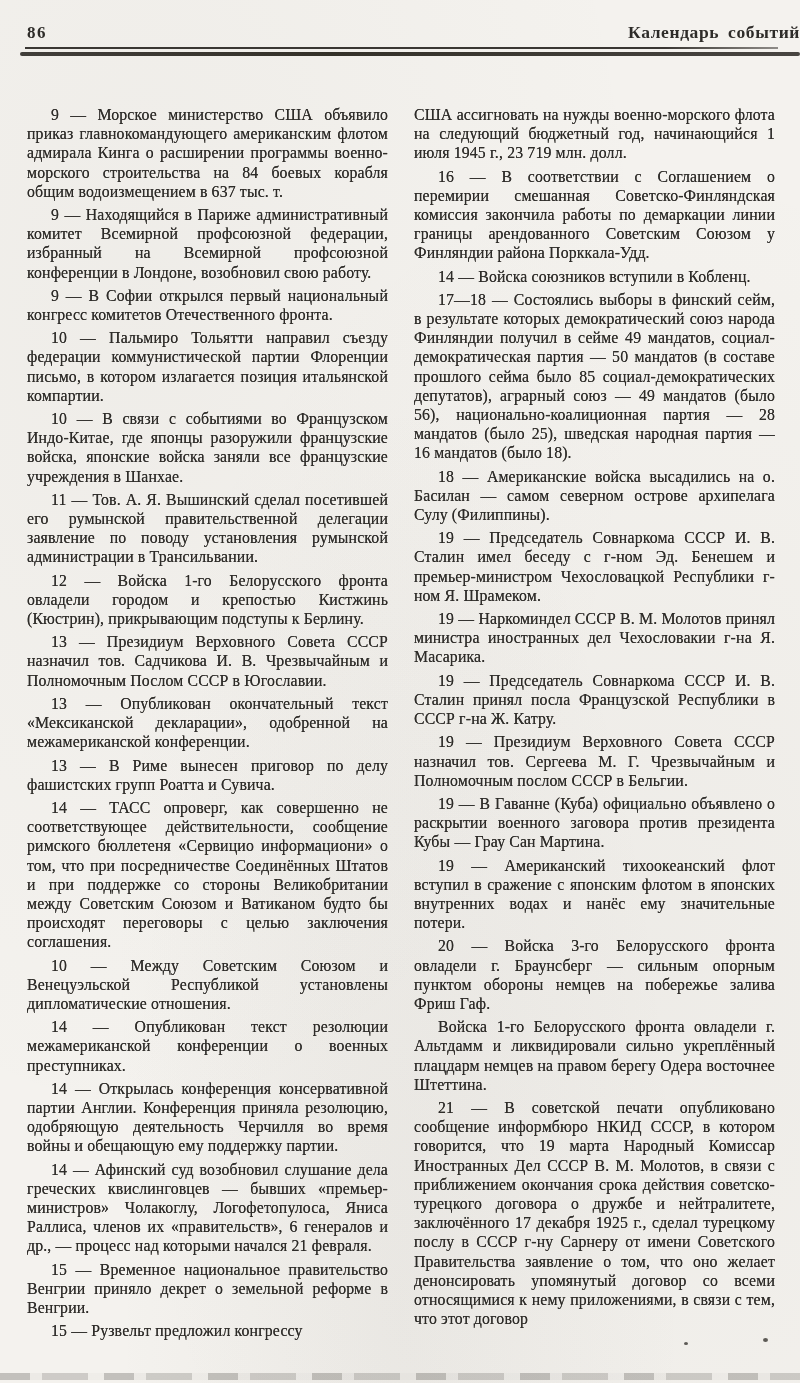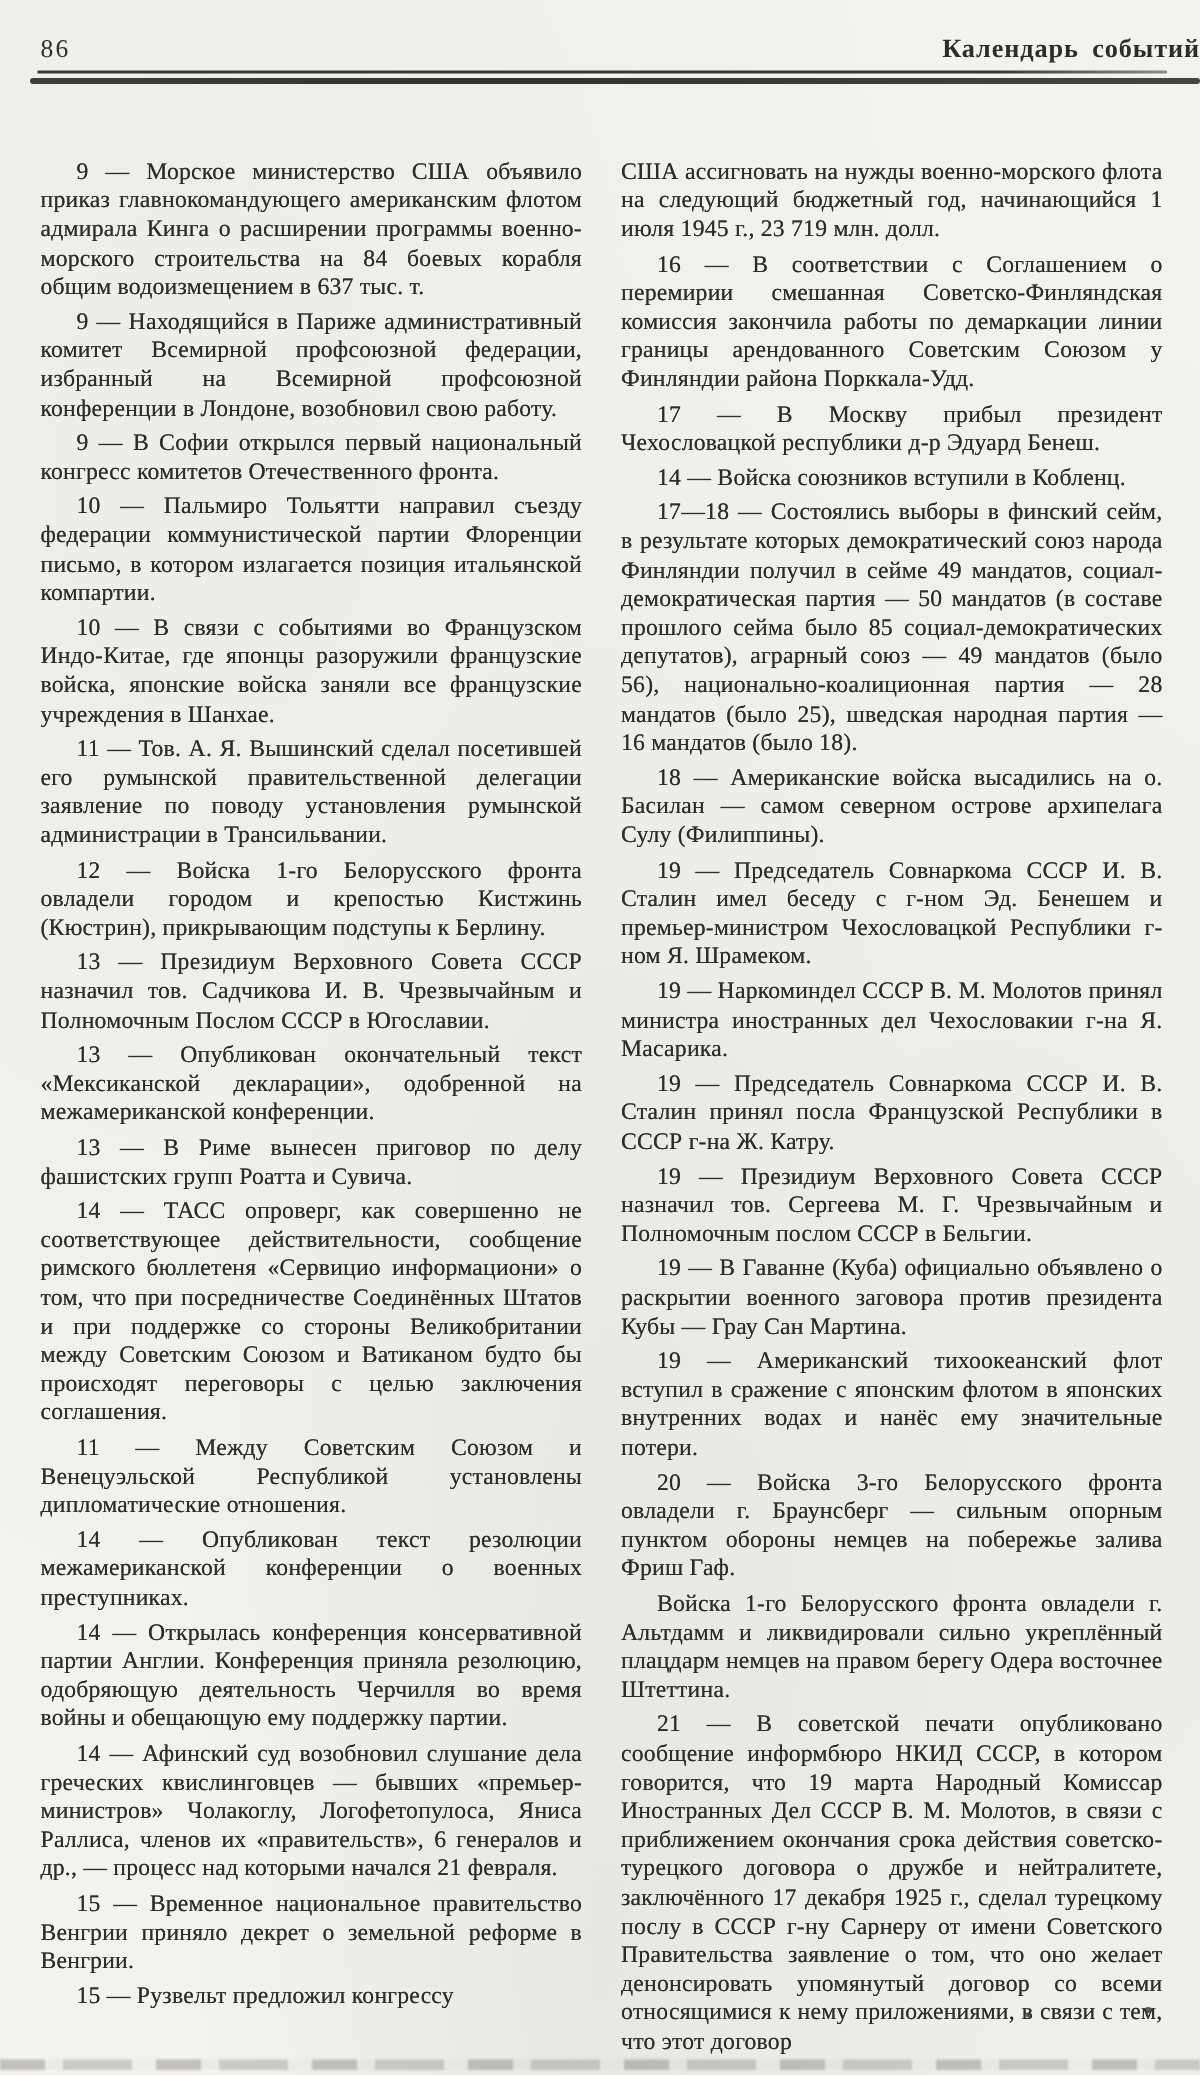--- a/index.html
+++ b/index.html
@@ -17,21 +17,21 @@
       radial-gradient(ellipse at 82% 70%, rgba(120,115,105,0.05), transparent 60%),
       radial-gradient(ellipse at 50% 95%, rgba(100,96,88,0.06), transparent 50%),
       var(--paper);
     font-family:"Liberation Serif","DejaVu Serif",serif;
     color:var(--ink);
   }
   
   .header{position:absolute;top:22px;left:0;right:0;height:24px;}
   .pagenum{
     position:absolute;left:27px;top:1px;
-    font-size:17px;font-weight:normal;letter-spacing:1.5px;
+    font-size:17px;font-weight:bold;letter-spacing:1.5px;
   }
   .title{
     text-align:right;
     font-size:17.5px;font-weight:bold;
     letter-spacing:0.6px;word-spacing:4px;
   }
   .rule-thin{
     position:absolute;top:47px;left:25px;width:753px;height:1.6px;
     background:linear-gradient(90deg, var(--rule) 85%, rgba(58,55,51,0.55));
   }
@@ -84,31 +84,30 @@
         <p class="entry">9 — Находящийся в Париже административный комитет Всемирной профсоюзной федерации, избранный на Всемирной профсоюзной конференции в Лондоне, возобновил свою работу.</p>
         <p class="entry">9 — В Софии открылся первый национальный конгресс комитетов Отечественного фронта.</p>
         <p class="entry">10 — Пальмиро Тольятти направил съезду федерации коммунистической партии Флоренции письмо, в котором излагается позиция итальянской компартии.</p>
         <p class="entry">10 — В связи с событиями во Французском Индо-Китае, где японцы разоружили французские войска, японские войска заняли все французские учреждения в Шанхае.</p>
         <p class="entry">11 — Тов. А. Я. Вышинский сделал посетившей его румынской правительственной делегации заявление по поводу установления румынской администрации в Трансильвании.</p>
         <p class="entry">12 — Войска 1-го Белорусского фронта овладели городом и крепостью Кистжинь (Кюстрин), прикрывающим подступы к Берлину.</p>
         <p class="entry">13 — Президиум Верховного Совета СССР назначил тов. Садчикова И. В. Чрезвычайным и Полномочным Послом СССР в Югославии.</p>
         <p class="entry">13 — Опубликован окончательный текст «Мексиканской декларации», одобренной на межамериканской конференции.</p>
         <p class="entry">13 — В Риме вынесен приговор по делу фашистских групп Роатта и Сувича.</p>
         <p class="entry">14 — ТАСС опроверг, как совершенно не соответствующее действительности, сообщение римского бюллетеня «Сервицио информациони» о том, что при посредничестве Соединённых Штатов и при поддержке со стороны Великобритании между Советским Союзом и Ватиканом будто бы происходят переговоры с целью заключения соглашения.</p>
-        <p class="entry">11 — Между Советским Союзом и Венецуэльской Республикой установлены дипломатические отношения.</p>
+        <p class="entry">10 — Между Советским Союзом и Венецуэльской Республикой установлены дипломатические отношения.</p>
         <p class="entry">14 — Опубликован текст резолюции межамериканской конференции о военных преступниках.</p>
         <p class="entry">14 — Открылась конференция консервативной партии Англии. Конференция приняла резолюцию, одобряющую деятельность Черчилля во время войны и обещающую ему поддержку партии.</p>
         <p class="entry">14 — Афинский суд возобновил слушание дела греческих квислинговцев — бывших «премьер-министров» Чолакоглу, Логофетопулоса, Яниса Раллиса, членов их «правительств», 6 генералов и др., — процесс над которыми начался 21 февраля.</p>
         <p class="entry">15 — Временное национальное правительство Венгрии приняло декрет о земельной реформе в Венгрии.</p>
         <p class="entry">15 — Рузвельт предложил конгрессу</p>
       </div>
     <div class="col">
         <p class="entry cont">США ассигновать на нужды военно-морского флота на следующий бюджетный год, начинающийся 1 июля 1945 г., 23 719 млн. долл.</p>
         <p class="entry">16 — В соответствии с Соглашением о перемирии смешанная Советско-Финляндская комиссия закончила работы по демаркации линии границы арендованного Советским Союзом у Финляндии района Порккала-Удд.</p>
-        <p class="entry">17 — В Москву прибыл президент Чехословацкой республики д-р Эдуард Бенеш.</p>
         <p class="entry">14 — Войска союзников вступили в Кобленц.</p>
         <p class="entry">17—18 — Состоялись выборы в финский сейм, в результате которых демократический союз народа Финляндии получил в сейме 49 мандатов, социал-демократическая партия — 50 мандатов (в составе прошлого сейма было 85 социал-демократических депутатов), аграрный союз — 49 мандатов (было 56), национально-коалиционная партия — 28 мандатов (было 25), шведская народная партия — 16 мандатов (было 18).</p>
         <p class="entry">18 — Американские войска высадились на о. Басилан — самом северном острове архипелага Сулу (Филиппины).</p>
         <p class="entry">19 — Председатель Совнаркома СССР И. В. Сталин имел беседу с г-ном Эд. Бенешем и премьер-министром Чехословацкой Республики г-ном Я. Шрамеком.</p>
         <p class="entry">19 — Наркоминдел СССР В. М. Молотов принял министра иностранных дел Чехословакии г-на Я. Масарика.</p>
         <p class="entry">19 — Председатель Совнаркома СССР И. В. Сталин принял посла Французской Республики в СССР г-на Ж. Катру.</p>
         <p class="entry">19 — Президиум Верховного Совета СССР назначил тов. Сергеева М. Г. Чрезвычайным и Полномочным послом СССР в Бельгии.</p>
         <p class="entry">19 — В Гаванне (Куба) официально объявлено о раскрытии военного заговора против президента Кубы — Грау Сан Мартина.</p>
         <p class="entry">19 — Американский тихоокеанский флот вступил в сражение с японским флотом в японских внутренних водах и нанёс ему значительные потери.</p>
         <p class="entry">20 — Войска 3-го Белорусского фронта овладели г. Браунсберг — сильным опорным пунктом обороны немцев на побережье залива Фриш Гаф.</p>

